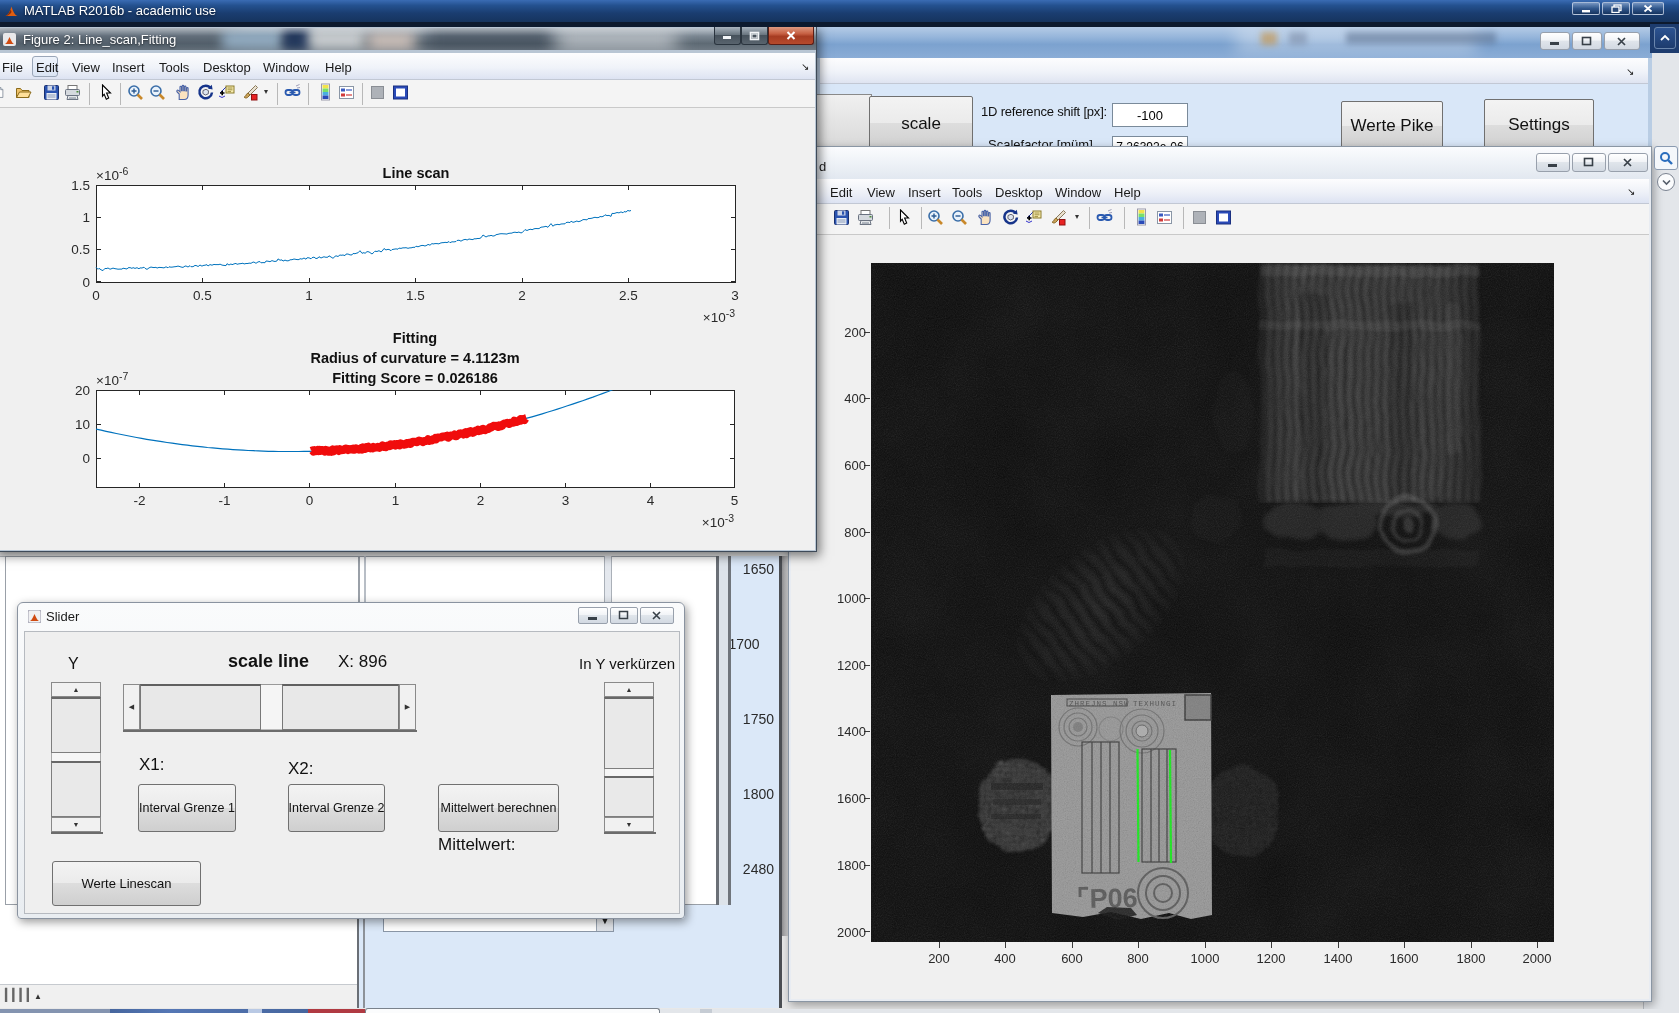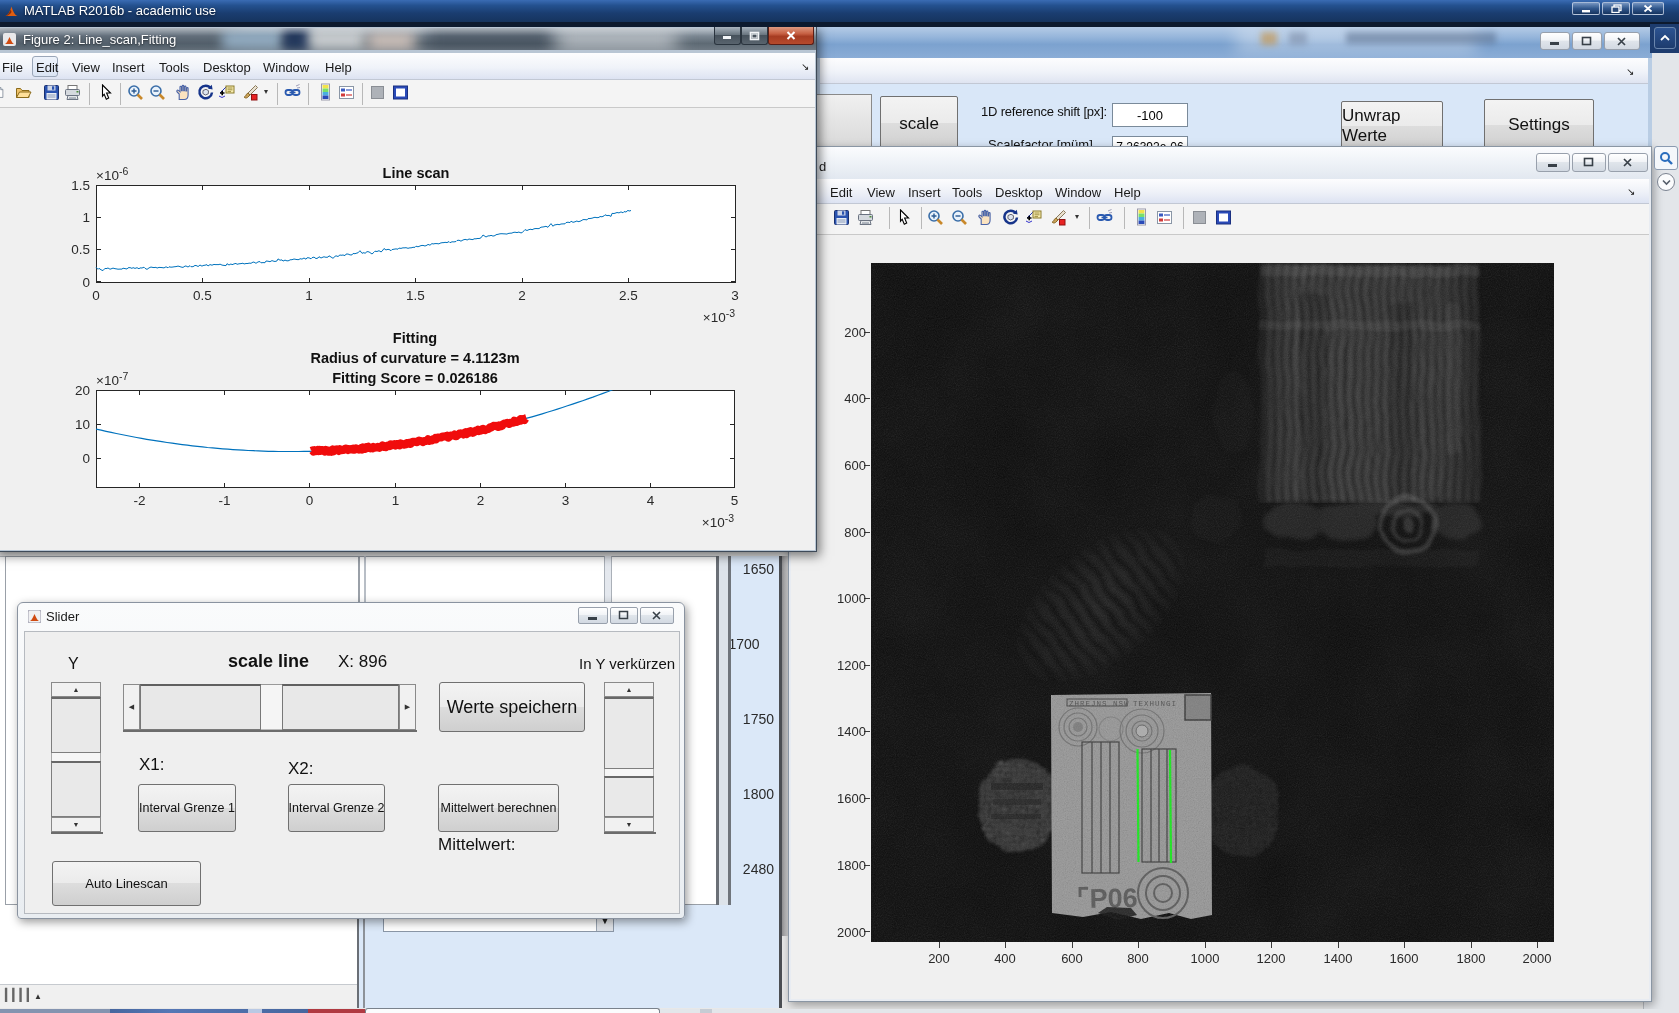--- a/index.html
+++ b/index.html
@@ -56,26 +56,26 @@
     </div>
   <div class="capbtn" style="left:788px;top:8px;width:36px;height:18px">
       <svg width="12" height="11">
         <path d="M2 2 L9 9 M9 2 L2 9" stroke="#384048" stroke-width="1.7"></path>
       </svg>
     </div>
   <div class="abs" style="left:4px;top:34px;width:828px;height:26px;background:linear-gradient(180deg,#fdfdfe 0%,#f0f3f9 55%,#dfe4f1 100%);border-bottom:1px solid #c2c8d4"></div>
   <div class="abs" style="left:810px;top:42px;font-size:10px;color:#222">↘</div>
   <div class="abs" style="left:4px;top:60px;width:828px;height:67px;background:#d9e7f8"></div>
   <div class="abs" style="left:0px;top:70px;width:56px;height:57px;background:linear-gradient(180deg,#f0f0f0,#d8d8d8);border:1px solid #8a8a8a"></div>
-  <div class="win7btn" style="left:64px;top:72px;width:78px;height:55px;font-size:17px;border-radius:2px">scale</div>
+  <div class="win7btn" style="left:53px;top:72px;width:104px;height:55px;font-size:17px;border-radius:2px">scale</div>
   <div class="abs" style="left:165px;top:80px;font-size:13px;color:#111;letter-spacing:-.2px">1D reference shift [px]:</div>
   <div class="abs" style="left:296px;top:79px;width:76px;height:24px;background:#fff;border:1px solid #7a8a9a;font-size:13px;display:flex;align-items:center;justify-content:center">-100</div>
   <div class="abs" style="left:172px;top:113px;font-size:13px;color:#111">Scalefactor [müm]</div>
   <div class="abs" style="left:296px;top:112px;width:76px;height:22px;background:#fff;border:1px solid #7a8a9a;font-size:12px;display:flex;align-items:flex-start;justify-content:center;padding-top:3px">7.26392e-06</div>
-  <div class="win7btn" style="left:525px;top:77px;width:102px;height:50px;font-size:17px;border-radius:2px">Unwrap Werte</div>
+  <div class="win7btn" style="left:525px;top:77px;width:102px;height:50px;font-size:17px;border-radius:2px">Werte Pike</div>
   <div class="win7btn" style="left:668px;top:75px;width:110px;height:52px;font-size:17px;border-radius:2px">Settings</div>
 </div>
 
 <div class="abs" style="left:788px;top:146px;width:864px;height:856px;background:#e8ecf2;border:1px solid #8a96a4;box-shadow:2px 3px 9px rgba(0,0,0,.35);overflow:hidden">
   <div class="abs" style="left:0;top:0;width:862px;height:32px;background:linear-gradient(180deg,#fbfcfe 0%,#eef2f7 50%,#e2e8f0 100%)"></div>
   <div class="abs" style="left:30px;top:12px;font-size:13px;color:#1a1a1a">d</div>
   <div class="capbtn" style="left:747px;top:6px;width:34px;height:19px">
       <svg width="12" height="10">
         <rect x="1" y="6" width="9" height="3" fill="#384048"></rect>
       </svg>
@@ -544,36 +544,35 @@
   <div class="abs" style="left:33px;top:229px;width:52px;height:2px;background:#6c6c6c"></div>
   <div class="abs" style="left:210px;top:48px;font-size:18px;font-weight:bold;color:#111">scale line</div>
   <div class="abs" style="left:320px;top:49px;font-size:17px;color:#111">X: 896</div>
 
   <div class="abs" style="left:105px;top:81px;width:17px;height:46px;background:#f1f1f1;border:1px solid #8a8a8a;display:flex;align-items:center;justify-content:center;font-size:7px;color:#333">◀</div>
   <div class="abs" style="left:122px;top:81px;width:121px;height:46px;background:#e8e8e8;border:1px solid #787878;border-top:2px solid #606060"></div>
   <div class="abs" style="left:243px;top:81px;width:21px;height:46px;background:#f5f5f5;border-top:1px solid #999;border-bottom:1px solid #bbb"></div>
   <div class="abs" style="left:264px;top:81px;width:117px;height:46px;background:#e8e8e8;border:1px solid #787878;border-top:2px solid #606060"></div>
   <div class="abs" style="left:381px;top:81px;width:17px;height:46px;background:#f1f1f1;border:1px solid #8a8a8a;display:flex;align-items:center;justify-content:center;font-size:7px;color:#333">▶</div>
   <div class="abs" style="left:105px;top:127px;width:294px;height:2px;background:#6c6c6c"></div>
-  <div class="win7btn" style="left:421px;top:79px;width:146px;height:50px;font-size:18px">Werte speichern</div>
   <div class="abs" style="left:561px;top:52px;font-size:15px;color:#111">In Y verkürzen</div>
 
   <div class="abs" style="left:586px;top:79px;width:50px;height:15px;background:#f1f1f1;border:1px solid #8a8a8a;display:flex;align-items:center;justify-content:center;font-size:7px;color:#333">▲</div>
   <div class="abs" style="left:586px;top:94px;width:50px;height:72px;background:#e9e9e9;border:1px solid #7e7e7e;border-top:2px solid #686868"></div>
   <div class="abs" style="left:586px;top:166px;width:50px;height:7px;background:#f6f6f6;border-left:1px solid #aaa;border-right:1px solid #aaa"></div>
   <div class="abs" style="left:586px;top:173px;width:50px;height:41px;background:#e9e9e9;border:1px solid #7e7e7e;border-top:2px solid #686868"></div>
   <div class="abs" style="left:586px;top:214px;width:50px;height:15px;background:#f1f1f1;border:1px solid #8a8a8a;display:flex;align-items:center;justify-content:center;font-size:7px;color:#333">▼</div>
   <div class="abs" style="left:586px;top:229px;width:52px;height:2px;background:#6c6c6c"></div>
   <div class="abs" style="left:121px;top:152px;font-size:17px;color:#111">X1:</div>
   <div class="abs" style="left:270px;top:156px;font-size:17px;color:#111">X2:</div>
   <div class="win7btn" style="left:120px;top:181px;width:98px;height:48px;font-size:12.5px;white-space:nowrap">Interval Grenze 1</div>
   <div class="win7btn" style="left:270px;top:181px;width:97px;height:48px;font-size:12.5px;white-space:nowrap">Interval Grenze 2</div>
   <div class="win7btn" style="left:420px;top:181px;width:121px;height:48px;font-size:12.5px;white-space:nowrap">Mittelwert berechnen</div>
   <div class="abs" style="left:420px;top:232px;font-size:17px;color:#111">Mittelwert:</div>
-  <div class="win7btn" style="left:34px;top:258px;width:149px;height:45px;font-size:13px">Auto Linescan</div>
+  <div class="win7btn" style="left:34px;top:258px;width:149px;height:45px;font-size:13px">Werte Linescan</div>
 </div>
 
 <div class="abs" style="left:0;top:0;width:1679px;height:22px;background:linear-gradient(180deg,#3a6cb4 0%,#24518f 25%,#1a3d70 60%,#16345e 100%)">
   <svg class="abs" style="left:4px;top:3px" width="15" height="15" viewBox="0 0 15 15">
       <path d="M1.5 13 C4.5 12 6 8 7.5 3.5 C9 8 10.5 12 13.5 13 Z" fill="#e05e10"></path>
       <path d="M1.5 13 C4 12.2 5.5 9.5 6.6 6.5 L7.5 9 C6 11.5 4 12.8 1.5 13 Z" fill="#8a2c08"></path>
     </svg>
   <div class="abs" style="left:24px;top:3px;font-size:13px;color:#fff;text-shadow:0 1px 3px rgba(0,0,0,.7)">MATLAB R2016b - academic use</div>
   <div class="abs" style="left:1572px;top:2px;width:28px;height:13px;border:1px solid rgba(220,230,245,.7);border-radius:2px;background:linear-gradient(180deg,rgba(255,255,255,.35),rgba(255,255,255,.08) 50%,rgba(0,0,0,.12));display:flex;align-items:center;justify-content:center">
       <svg width="10" height="8">

